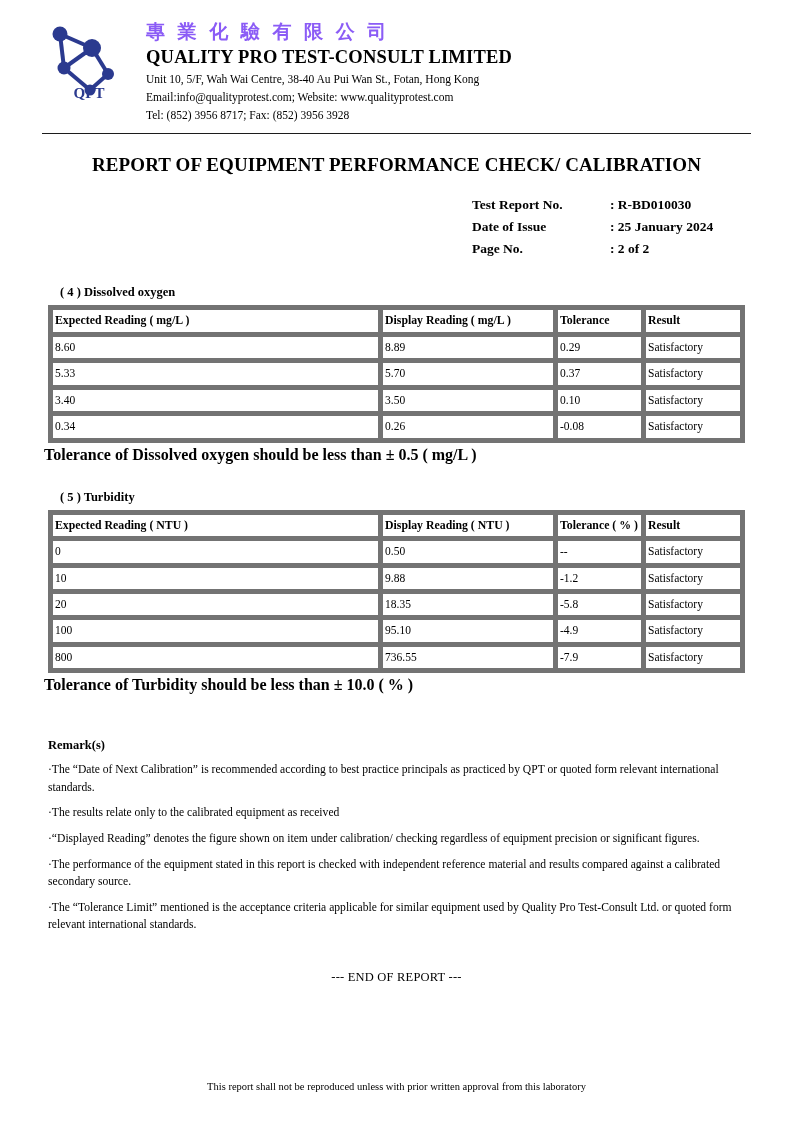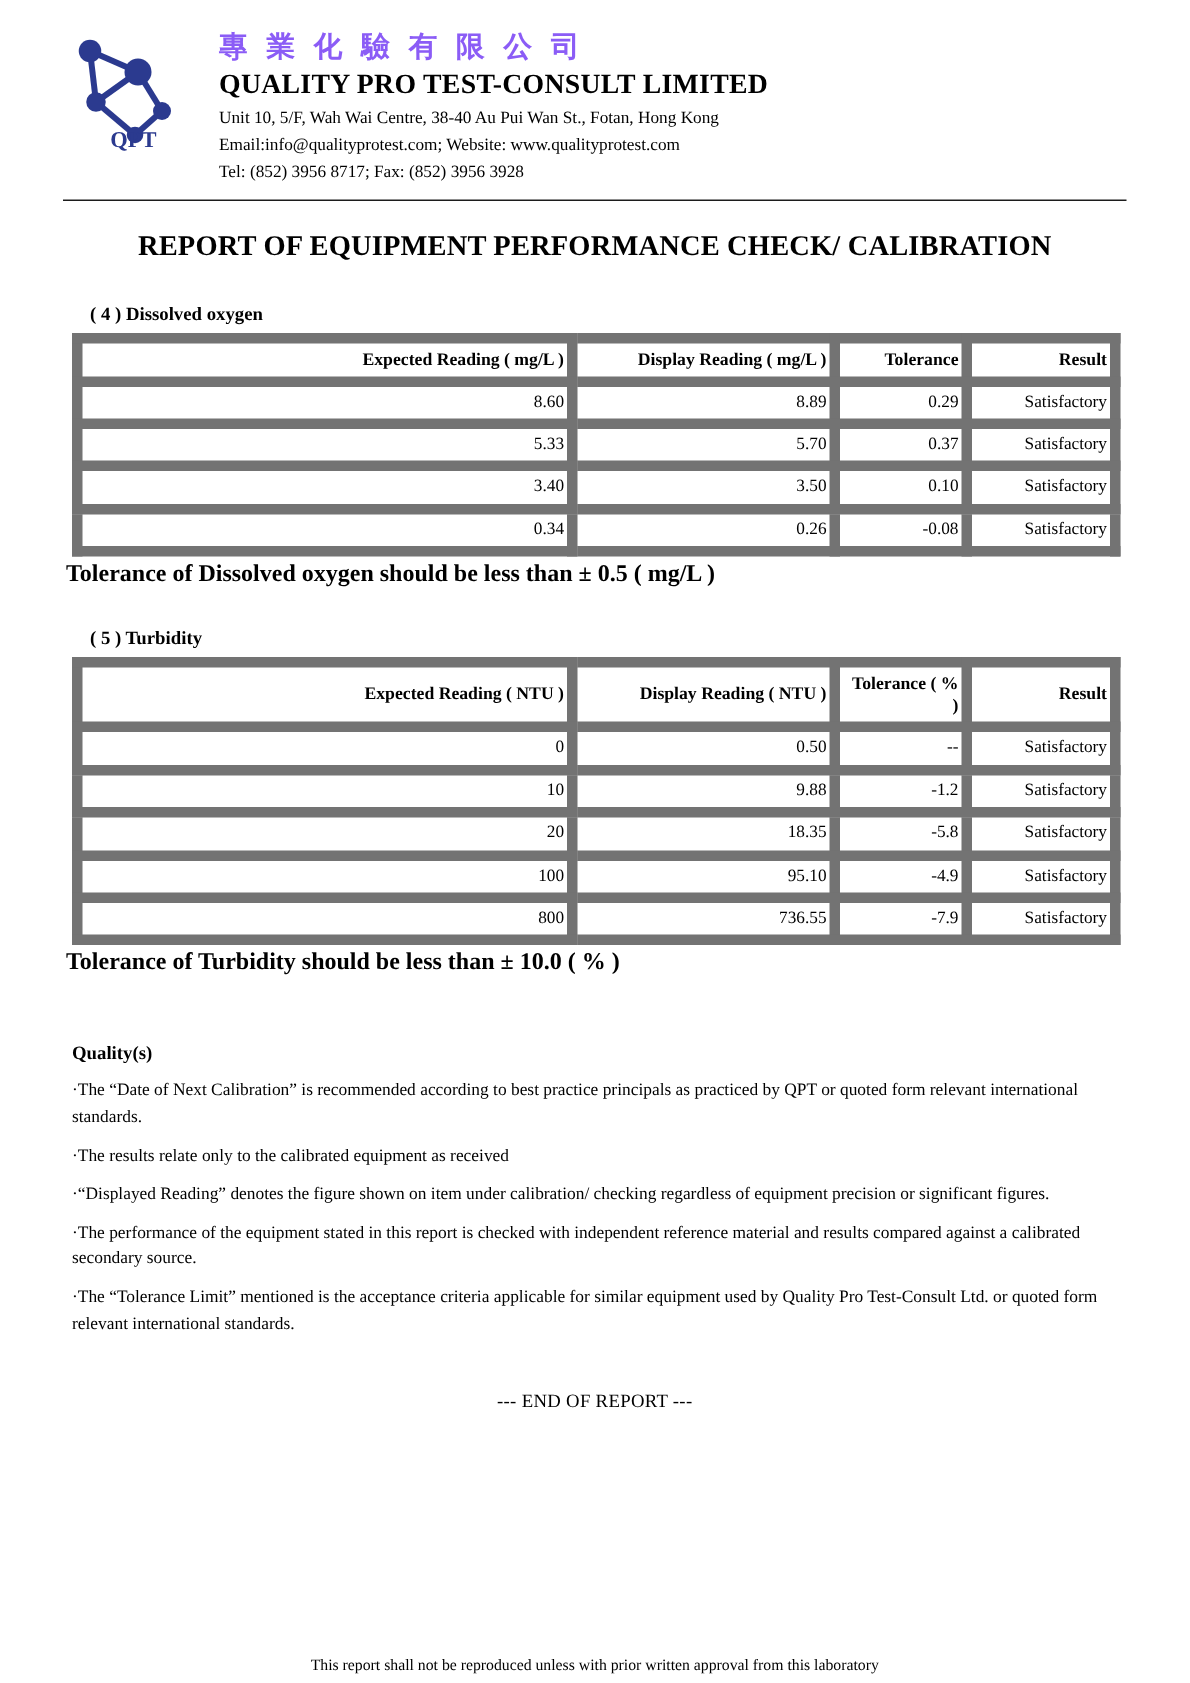--- a/index.html
+++ b/index.html
@@ -97,22 +97,22 @@
     font-weight: bold;
     margin: 0 0 5px 18px;
   }
   table.data {
     border-collapse: collapse;
     width: 692px;
     margin-left: 6px;
     table-layout: fixed;
   }
   table.data th, table.data td {
-    border: 7px solid #737373;
-    text-align: right;
+    border: 5px solid #737373;
+    text-align: left;
     font-size: 11.5px;
     padding: 3px 2px 4px 2px;
     line-height: 1.25;
   }
   table.data th {
     font-weight: bold;
     font-size: 11.8px;
   }
   .col-exp { width: 330px; }
   .col-disp { width: 175px; }
@@ -141,21 +141,21 @@
 
   .end-report {
     text-align: center;
     font-size: 12.5px;
     margin-top: 36px;
     letter-spacing: 0.2px;
   }
 
   .footer {
     position: absolute;
-    bottom: 6px;
+    bottom: 30px;
     left: 0;
     width: 793px;
     text-align: center;
     font-size: 10.5px;
   }
 </style>
 </head>
 <body>
 
 <div class="page">
@@ -187,20 +187,34 @@
       <div class="addr">Unit 10, 5/F, Wah Wai Centre, 38-40 Au Pui Wan St., Fotan, Hong Kong</div>
       <div class="addr">Email:info@qualityprotest.com; Website: www.qualityprotest.com</div>
       <div class="addr">Tel: (852) 3956 8717; Fax: (852) 3956 3928</div>
     </div>
   </div>
 
   <hr class="rule">
 
   <div class="report-title">REPORT OF EQUIPMENT PERFORMANCE CHECK/ CALIBRATION</div>
 
+  <div class="meta">
+    <div class="meta-row">
+      <div class="meta-label">Test Report No.</div>
+      <div class="meta-value">: R-BD010030</div>
+    </div>
+    <div class="meta-row">
+      <div class="meta-label">Date of Issue</div>
+      <div class="meta-value">: 25 January 2024</div>
+    </div>
+    <div class="meta-row">
+      <div class="meta-label">Page No.</div>
+      <div class="meta-value">: 2 of 2</div>
+    </div>
+  </div>
 
   <div class="section">
     <div class="section-title">( 4 )   Dissolved oxygen</div>
     <table class="data">
       <colgroup>
         <col class="col-exp">
           <col class="col-disp">
           <col class="col-tol">
           <col class="col-res">
       </colgroup>
@@ -289,21 +303,21 @@
           <td>736.55</td>
           <td>-7.9</td>
           <td>Satisfactory</td>
         </tr>
       </tbody>
     </table>
     <div class="note">Tolerance of Turbidity should be less than ± 10.0 ( % )</div>
   </div>
 
   <div class="remarks">
-    <div class="remarks-title">Quality(s)</div>
+    <div class="remarks-title">Remark(s)</div>
     <div class="remark-item">·The “Date of Next Calibration” is recommended according to best practice principals as practiced by QPT or quoted form relevant international standards.</div>
     <div class="remark-item">·The results relate only to the calibrated equipment as received</div>
     <div class="remark-item">·“Displayed Reading” denotes the figure shown on item under calibration/ checking regardless of equipment precision or significant figures.</div>
     <div class="remark-item">·The performance of the equipment stated in this report is checked with independent reference material and results compared against a calibrated secondary source.</div>
     <div class="remark-item">·The “Tolerance Limit” mentioned is the acceptance criteria applicable for similar equipment used by Quality Pro Test-Consult Ltd. or quoted form relevant international standards.</div>
   </div>
 
   <div class="end-report">--- END OF REPORT ---</div>
 
   <div class="footer">This report shall not be reproduced unless with prior written approval from this laboratory</div>

